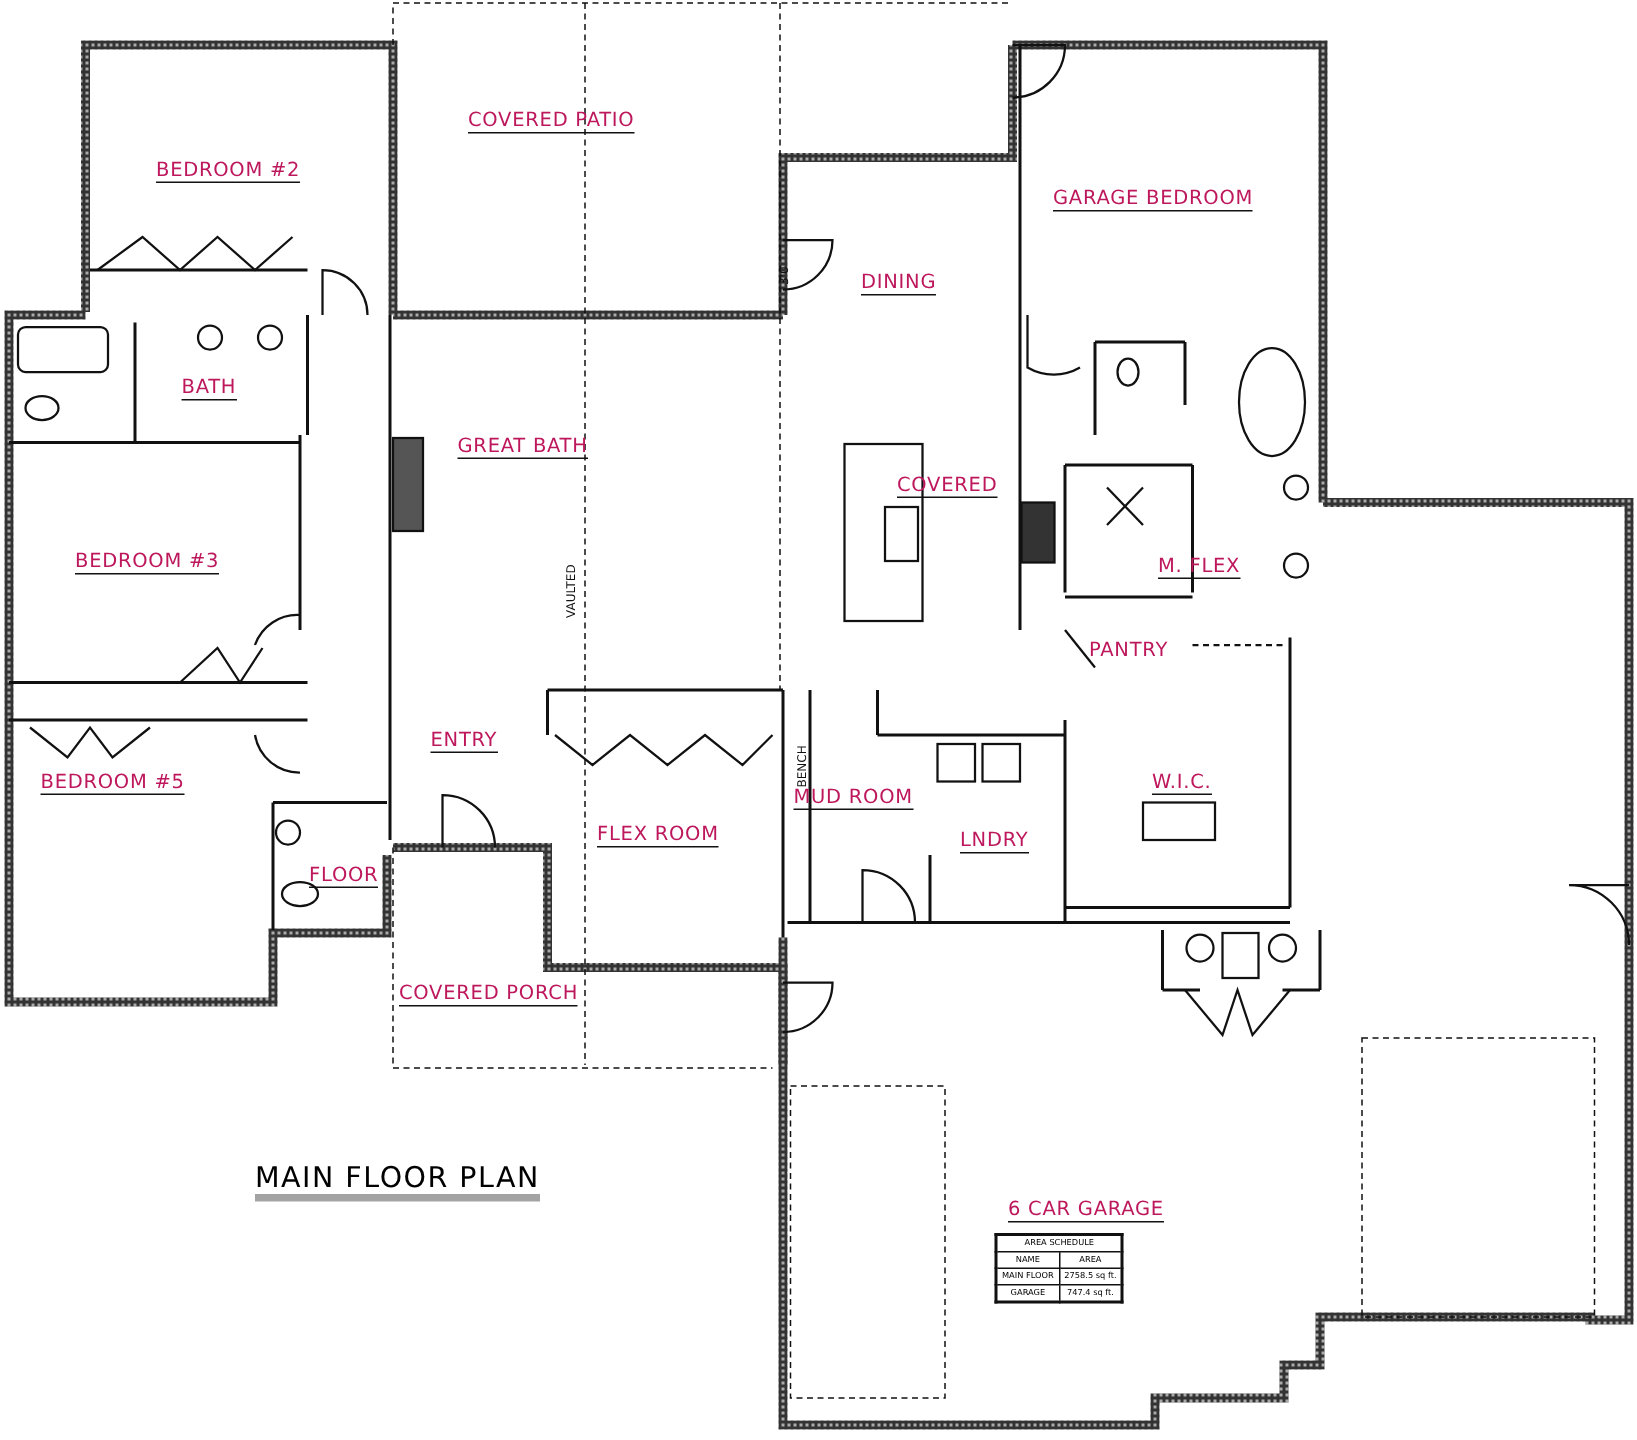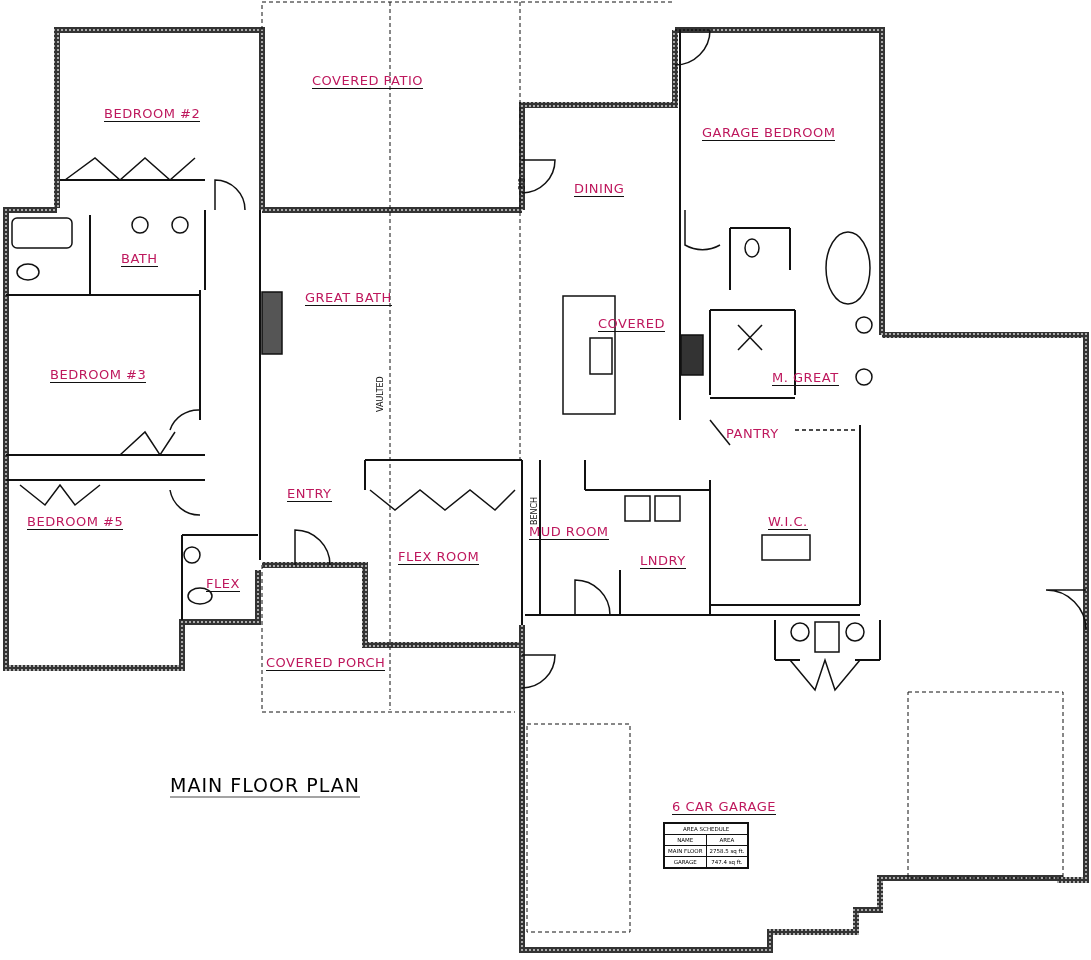--- a/index.html
+++ b/index.html
@@ -1,21 +1,21 @@
 <!DOCTYPE html>
 <html><head>
 <meta charset="utf-8">
 <style>
   html,body{margin:0;padding:0;background:#fff;}
   body{width:1091px;height:960px;position:relative;overflow:hidden;font-family:"DejaVu Sans",sans-serif;}
   svg{position:absolute;left:0;top:0;}
   .lbl{position:absolute;font-family:"DejaVu Sans",sans-serif;font-size:13px;color:#be185d;letter-spacing:0.5px;border-bottom:1.5px solid #111;line-height:15px;white-space:nowrap;}
   .small{position:absolute;font-family:"DejaVu Sans",sans-serif;font-size:8px;color:#111;white-space:nowrap;}
   .vert{transform:rotate(-90deg);transform-origin:left top;}
-  .title{position:absolute;left:170px;top:774px;font-size:19px;letter-spacing:1px;border-bottom:2px solid #a3a3a3;line-height:22px;font-family:"DejaVu Sans",sans-serif;}
+  .title{position:absolute;left:170px;top:774px;font-size:19px;letter-spacing:1px;border-bottom:5px solid #a3a3a3;line-height:22px;font-family:"DejaVu Sans",sans-serif;}
   table.area{position:absolute;left:663px;top:822px;border-collapse:collapse;border:2px solid #111;font-size:5.5px;font-family:"DejaVu Sans",sans-serif;}
   table.area td{border:1px solid #111;padding:1px 3px;text-align:center;height:8px;}
 </style>
 </head>
 <body>
 
 <svg width="1091" height="960" viewBox="0 0 1091 960">
   <defs>
     <pattern id="wallpat" width="4" height="4" patternUnits="userSpaceOnUse">
       <rect width="4" height="4" fill="#333"></rect>
@@ -138,29 +138,29 @@
 </svg>
 
 <div class="lbl" style="left:104px;top:106px">BEDROOM #2</div>
 <div class="lbl" style="left:312px;top:73px">COVERED PATIO</div>
 <div class="lbl" style="left:702px;top:125px">GARAGE BEDROOM</div>
 <div class="lbl" style="left:574px;top:181px">DINING</div>
 <div class="lbl" style="left:121px;top:251px">BATH</div>
 <div class="lbl" style="left:305px;top:290px">GREAT BATH</div>
 <div class="lbl" style="left:598px;top:316px">COVERED</div>
 <div class="lbl" style="left:50px;top:367px">BEDROOM #3</div>
-<div class="lbl" style="left:772px;top:370px">M. GREAT</div>
+<div class="lbl" style="left:772px;top:370px">M. FLEX</div>
 <div class="lbl" style="left:726px;top:426px;border-bottom:none">PANTRY</div>
 <div class="lbl" style="left:287px;top:486px">ENTRY</div>
 <div class="lbl" style="left:27px;top:514px">BEDROOM #5</div>
 <div class="lbl" style="left:529px;top:524px">MUD ROOM</div>
 <div class="lbl" style="left:768px;top:514px">W.I.C.</div>
 <div class="lbl" style="left:398px;top:549px">FLEX ROOM</div>
 <div class="lbl" style="left:640px;top:553px">LNDRY</div>
-<div class="lbl" style="left:206px;top:576px">FLEX</div>
+<div class="lbl" style="left:206px;top:576px">FLOOR</div>
 <div class="lbl" style="left:266px;top:655px">COVERED PORCH</div>
 <div class="lbl" style="left:672px;top:799px">6 CAR GARAGE</div>
 
 <div class="small vert" style="left:376px;top:412px">VAULTED</div>
 <div class="small vert" style="left:530px;top:525px">BENCH</div>
 <div class="small vert" style="left:518px;top:190px">3'0</div>
 
 <div class="title">MAIN FLOOR PLAN</div>
 
 <table class="area">

